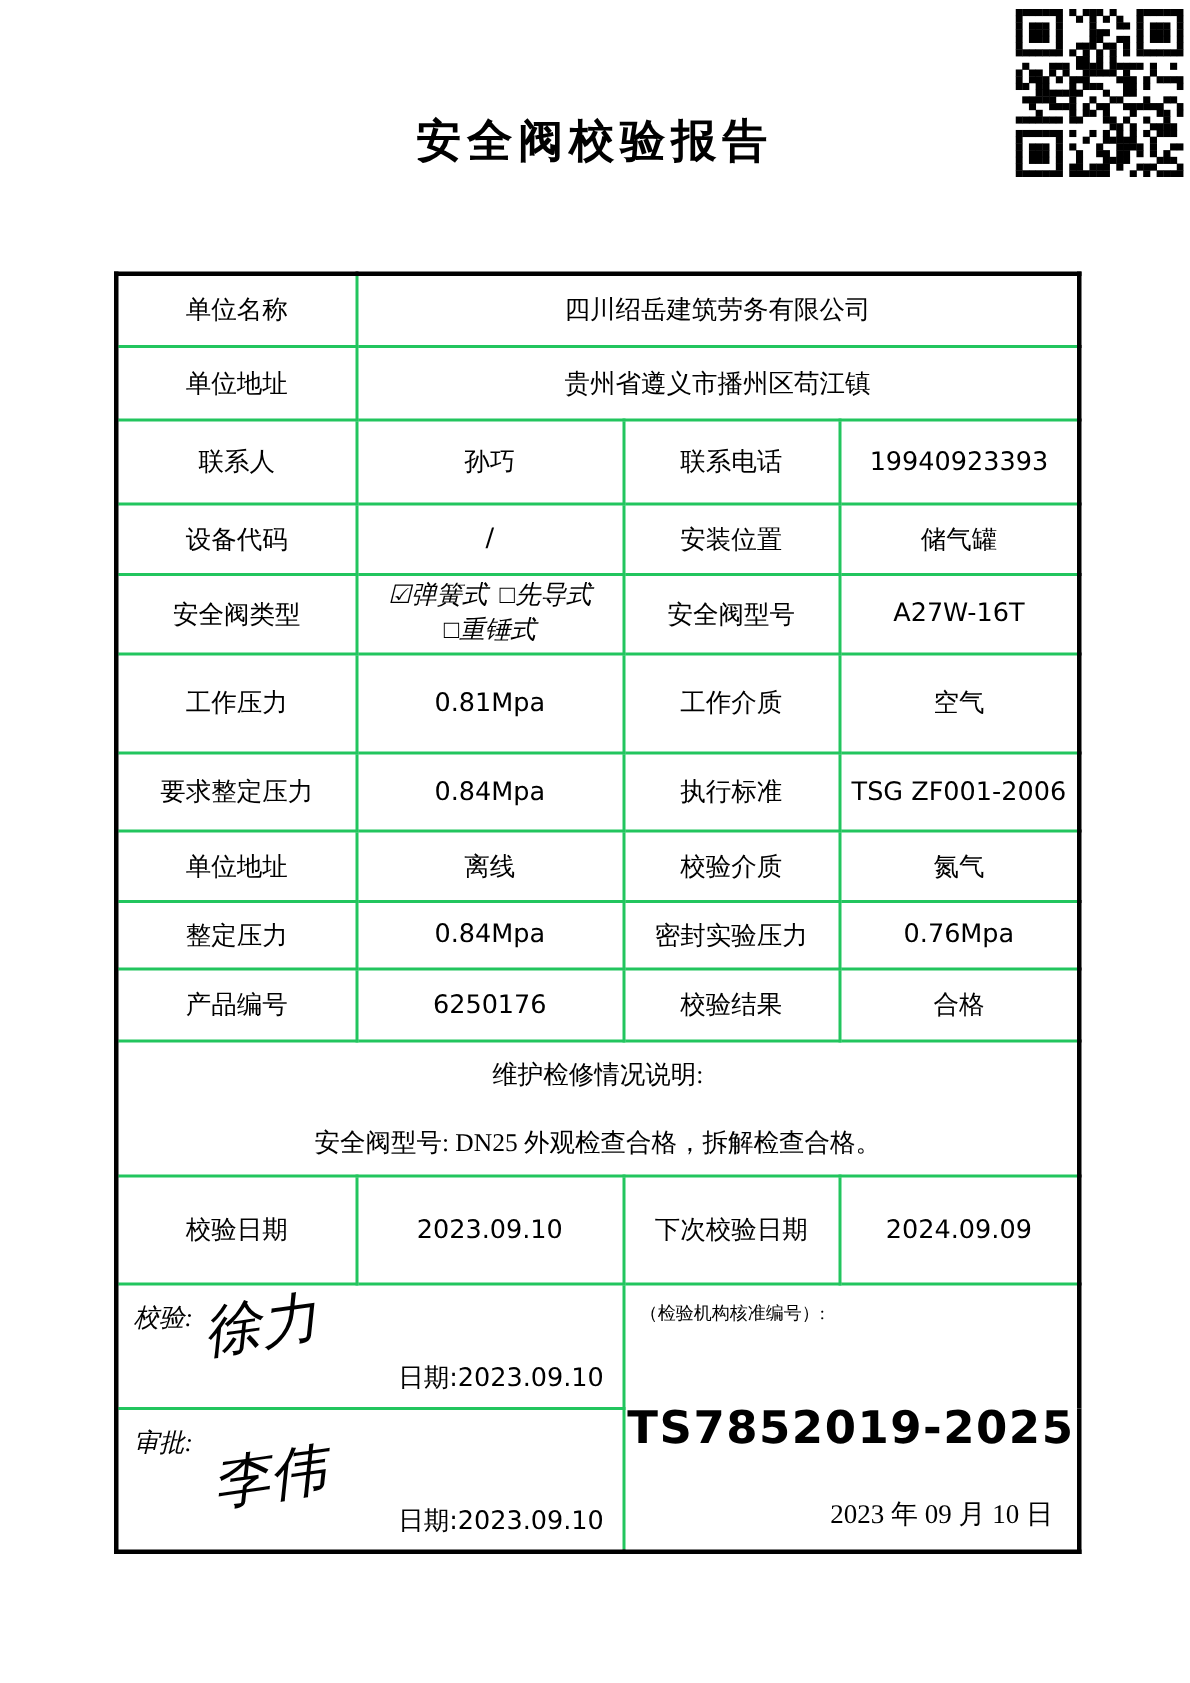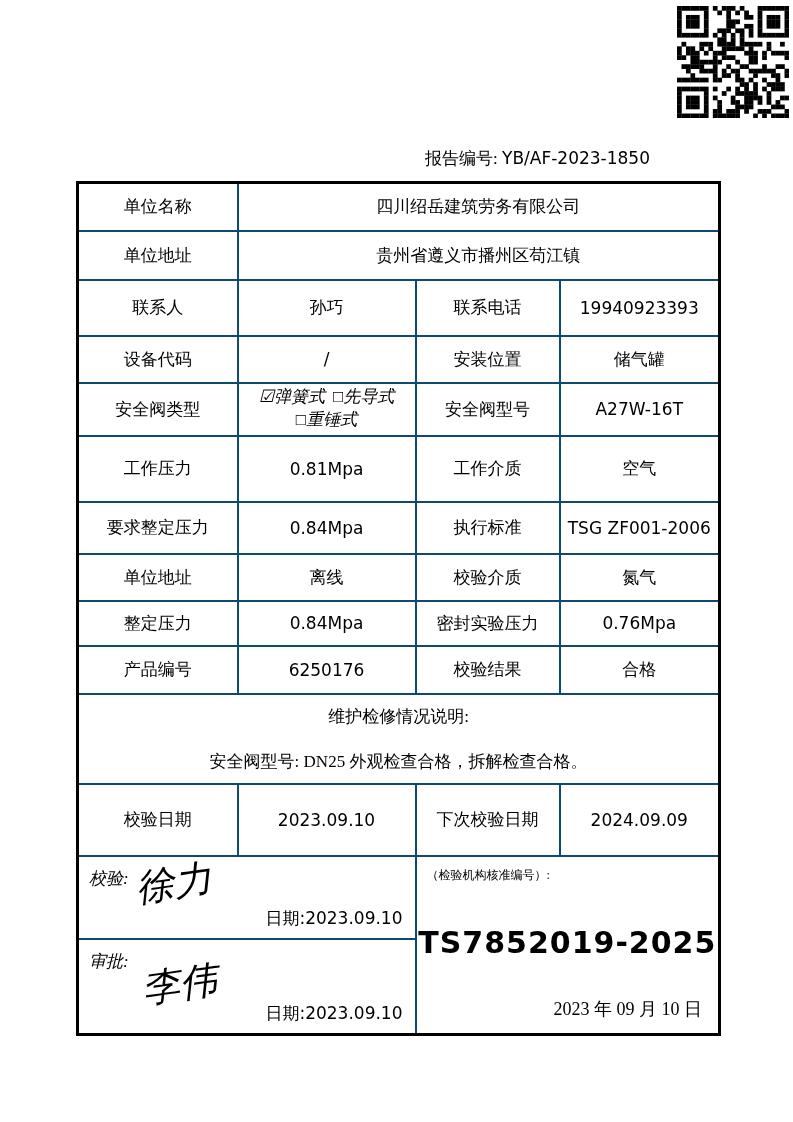--- a/index.html
+++ b/index.html
@@ -23,21 +23,21 @@
   }
   .num{font-family:"DejaVu Sans","Liberation Sans",sans-serif;}
   table.form{
     position:absolute;left:76px;top:181px;
     width:642px;
     border-collapse:collapse;
     table-layout:fixed;
     border:3px solid #000;
   }
   table.form th, table.form td{
-    border:2px solid #0c4a6e;
+    border:2px solid #22c55e;
     text-align:center;vertical-align:middle;
     font-size:17px;font-weight:normal;
     padding:0;
     overflow:hidden;
   }
   td.val{font-size:18px;}
   .cb-line{line-height:1.35;}
   .cb-line .opt{margin:0 4px;font-style:italic;}
   td.remarks{
     text-align:left;vertical-align:top;
@@ -52,31 +52,32 @@
     transform:rotate(-8deg) skewX(-14deg);
     transform-origin:left center;
     white-space:nowrap;
   }
   .sig-name.calibrator{left:60px;top:6px;}
   .sig-name.approver{left:66px;top:24px;}
   .sig-date{position:absolute;bottom:8px;right:12px;font-size:17px;}
   td.agency-cell{position:relative;text-align:left;vertical-align:top;}
   .agency-label{position:absolute;top:10px;left:10px;font-size:12px;}
   .agency-no{
-    position:absolute;top:68px;left:0;width:100%;
+    position:absolute;top:78px;left:0;width:100%;
     text-align:center;
     font-size:30px;font-weight:bold;letter-spacing:1px;
   }
   .agency-date{position:absolute;bottom:12px;right:16px;font-size:18px;}
 </style>
 </head>
 <body>
 
 <div class="sheet">
 
+  <div class="title">安全阀校验报告</div>
 
   <div class="qr" id="qr"><svg width="112" height="112" viewBox="0 0 112 112" fill="#000">
         <rect x="0.00" y="0.00" width="4.73" height="4.73"></rect>
         <rect x="4.48" y="0.00" width="4.73" height="4.73"></rect>
         <rect x="8.96" y="0.00" width="4.73" height="4.73"></rect>
         <rect x="13.44" y="0.00" width="4.73" height="4.73"></rect>
         <rect x="17.92" y="0.00" width="4.73" height="4.73"></rect>
         <rect x="22.40" y="0.00" width="4.73" height="4.73"></rect>
         <rect x="26.88" y="0.00" width="4.73" height="4.73"></rect>
         <rect x="35.84" y="0.00" width="4.73" height="4.73"></rect>
@@ -385,24 +386,20 @@
         <rect x="53.76" y="107.52" width="4.73" height="4.73"></rect>
         <rect x="58.24" y="107.52" width="4.73" height="4.73"></rect>
         <rect x="76.16" y="107.52" width="4.73" height="4.73"></rect>
         <rect x="85.12" y="107.52" width="4.73" height="4.73"></rect>
         <rect x="94.08" y="107.52" width="4.73" height="4.73"></rect>
         <rect x="98.56" y="107.52" width="4.73" height="4.73"></rect>
         <rect x="103.04" y="107.52" width="4.73" height="4.73"></rect>
         <rect x="107.52" y="107.52" width="4.73" height="4.73"></rect>
       </svg></div>
 
-  <div class="report-line">
-    <span>报告编号:</span>
-    <span class="num">YB/AF-2023-1850</span>
-  </div>
 
   <table class="form">
     <colgroup>
         <col style="width:160px">
         <col style="width:178px">
         <col style="width:144px">
         <col style="width:160px">
       </colgroup>
 
     <tbody>

